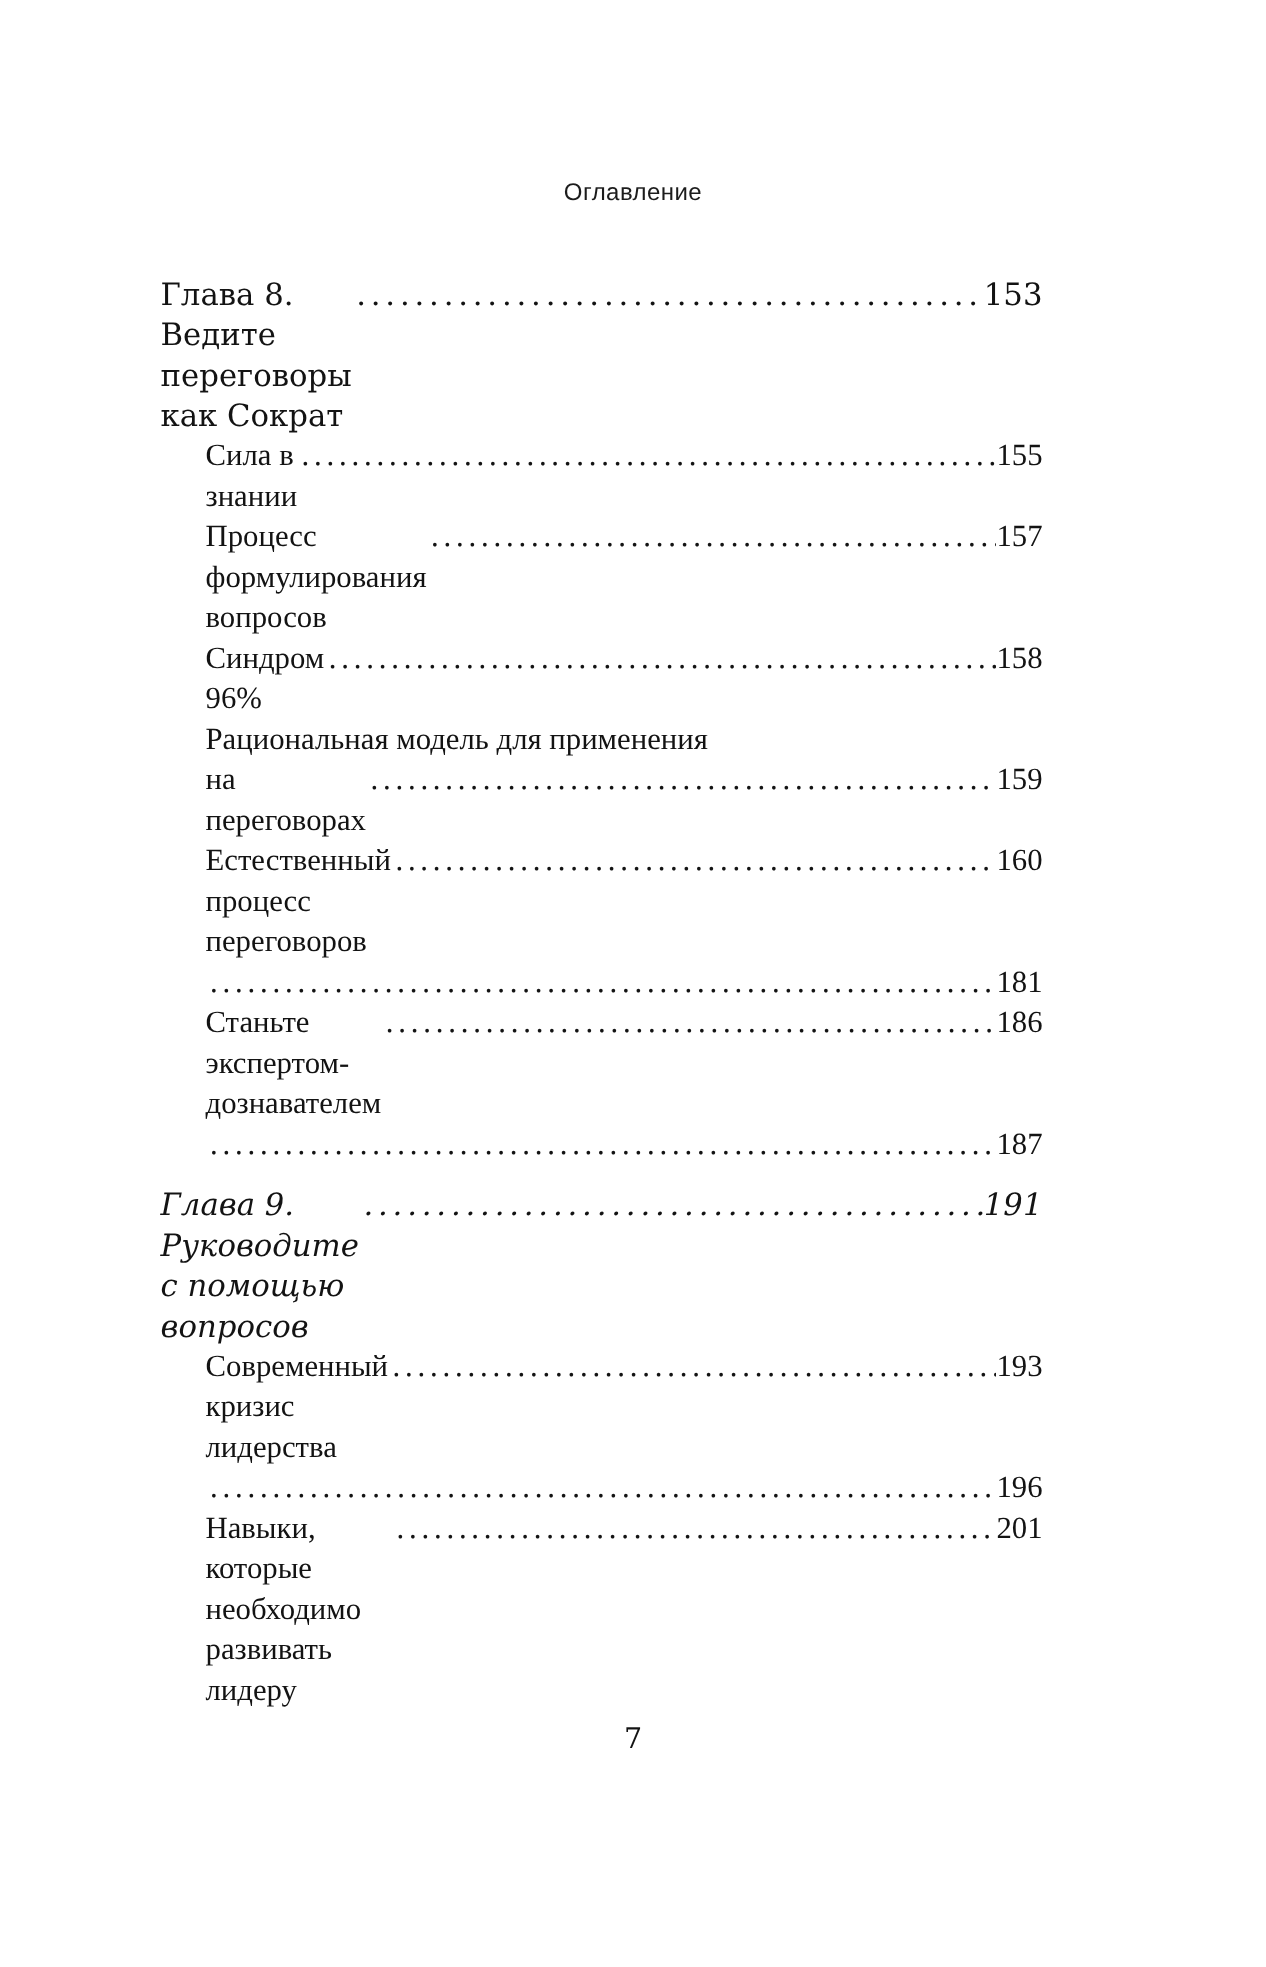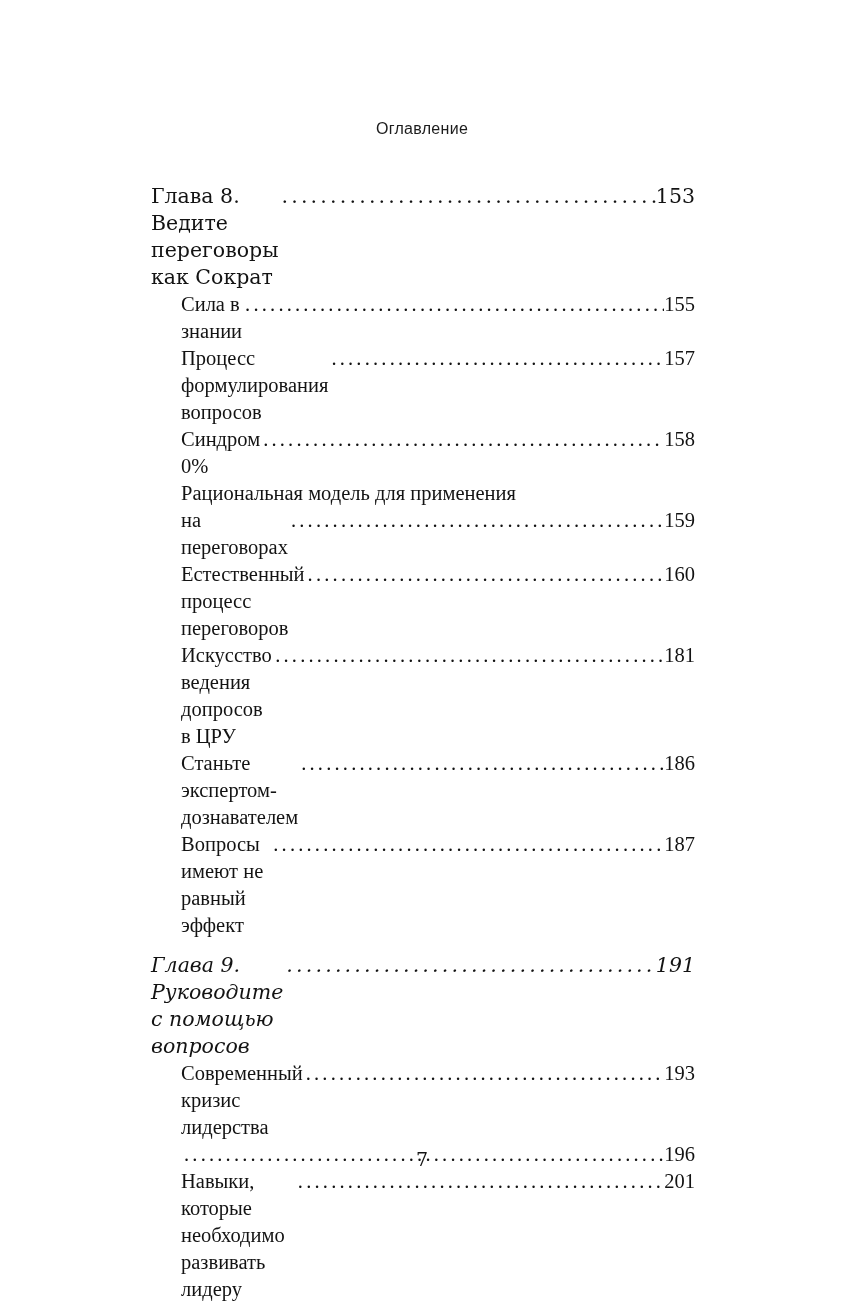--- a/index.html
+++ b/index.html
@@ -33,21 +33,20 @@
     font-size: 20.5px;
   }
   .toc-entry { }
   .toc-entry.sub { padding-left: 30px; font-family: Liberation Serif, serif; }
   .toc-entry.gap { margin-top: 13px; font-style: italic; }
   .toc-line {
     display: flex;
     align-items: baseline;
     line-height: 27px;
     white-space: nowrap;
-    margin-left: 44px;
   }
   .toc-text { white-space: normal; }
   .leader {
     flex: 1 1 auto;
     overflow: hidden;
     white-space: nowrap;
     letter-spacing: 3.2px;
     margin-left: 3px;
     min-width: 0;
   }
@@ -88,21 +87,21 @@
       </div>
       <div class="toc-entry sub">
         <div class="toc-line">
           <span class="toc-text">Процесс формулирования вопросов</span>
           <span class="leader">................................................................................................................................................................</span>
           <span class="pagenum">157</span>
         </div>
       </div>
       <div class="toc-entry sub">
         <div class="toc-line">
-          <span class="toc-text">Синдром 0%</span>
+          <span class="toc-text">Синдром 96%</span>
           <span class="leader">................................................................................................................................................................</span>
           <span class="pagenum">158</span>
         </div>
       </div>
       <div class="toc-entry sub">
         <div class="toc-line">
           <span class="toc-text">Рациональная модель для применения</span>
         </div>
         <div class="toc-line">
           <span class="toc-text">на переговорах</span>
@@ -112,35 +111,33 @@
       </div>
       <div class="toc-entry sub">
         <div class="toc-line">
           <span class="toc-text">Естественный процесс переговоров</span>
           <span class="leader">................................................................................................................................................................</span>
           <span class="pagenum">160</span>
         </div>
       </div>
       <div class="toc-entry sub">
         <div class="toc-line">
-          <span class="toc-text">Искусство ведения допросов в ЦРУ</span>
           <span class="leader">................................................................................................................................................................</span>
           <span class="pagenum">181</span>
         </div>
       </div>
       <div class="toc-entry sub">
         <div class="toc-line">
           <span class="toc-text">Станьте экспертом-дознавателем</span>
           <span class="leader">................................................................................................................................................................</span>
           <span class="pagenum">186</span>
         </div>
       </div>
       <div class="toc-entry sub">
         <div class="toc-line">
-          <span class="toc-text">Вопросы имеют не равный эффект</span>
           <span class="leader">................................................................................................................................................................</span>
           <span class="pagenum">187</span>
         </div>
       </div>
       <div class="toc-entry gap">
         <div class="toc-line">
           <span class="toc-text">Глава 9. Руководите с помощью вопросов</span>
           <span class="leader">................................................................................................................................................................</span>
           <span class="pagenum">191</span>
         </div>

